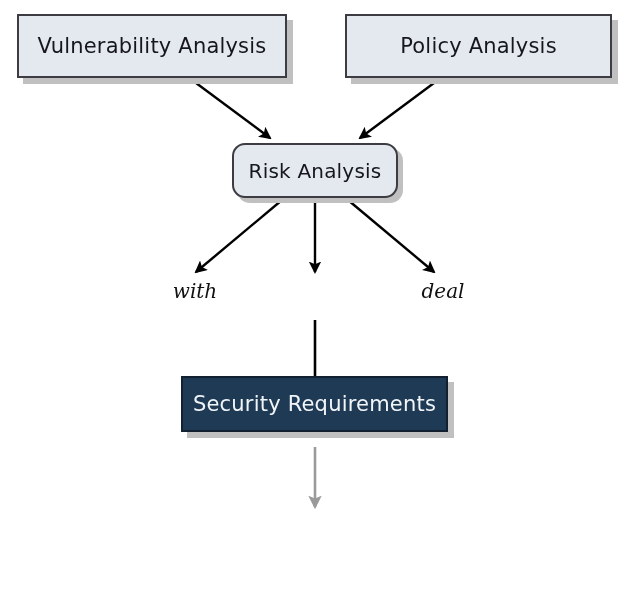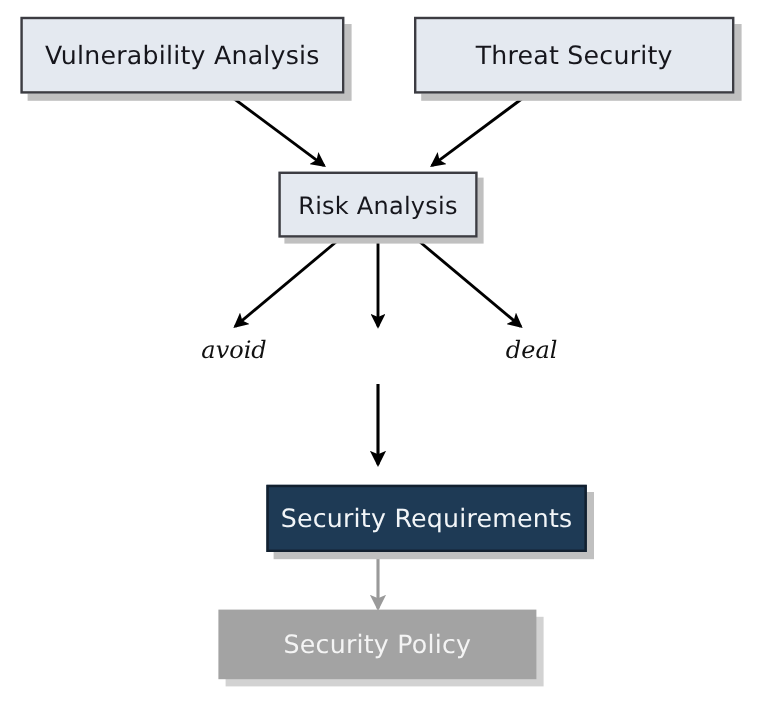--- a/index.html
+++ b/index.html
@@ -118,33 +118,30 @@
     <line x1="315" y1="320" x2="315" y2="387" stroke="#000000" stroke-width="2.6" marker-end="url(#arrow-black)"></line>
 
     <line x1="315" y1="447" x2="315" y2="507" stroke="#9a9a9a" stroke-width="2.6" marker-end="url(#arrow-grey)"></line>
   </svg>
 
   <div class="node node--light" style="left:17px; top:14px; width:270px; height:64px;">
     <span class="node-label">Vulnerability Analysis</span>
   </div>
 
   <div class="node node--light" style="left:345px; top:14px; width:267px; height:64px;">
-    <span class="node-label">Threat Security</span>
+    <span class="node-label">Policy Analysis</span>
   </div>
 
-  <div class="node node--light node--small" style="left:232px; top:143px; width:166px; height:55px;">
+  <div class="node node--light node--small" style="left:232px; top:143px; width:166px; height:55px;border-radius:13px;">
     <span class="node-label">Risk Analysis</span>
   </div>
 
-  <div class="node node--dark" style="left:181px; top:404px; width:267px; height:56px;margin-left:41px;">
+  <div class="node node--dark" style="left:181px; top:376px; width:267px; height:56px;">
     <span class="node-label">Security Requirements</span>
   </div>
 
-  <div class="node node--muted" style="left:182px; top:508px; width:265px; height:58px;">
-    <span class="node-label">Security Policy</span>
-  </div>
 
-  <div class="edge-label" style="left:125px; top:279px; width:140px;">avoid</div>
+  <div class="edge-label" style="left:125px; top:279px; width:140px;">with</div>
 
 
   <div class="edge-label" style="left:373px; top:279px; width:140px;">deal</div>
 
 </div>
 
 </body></html>

